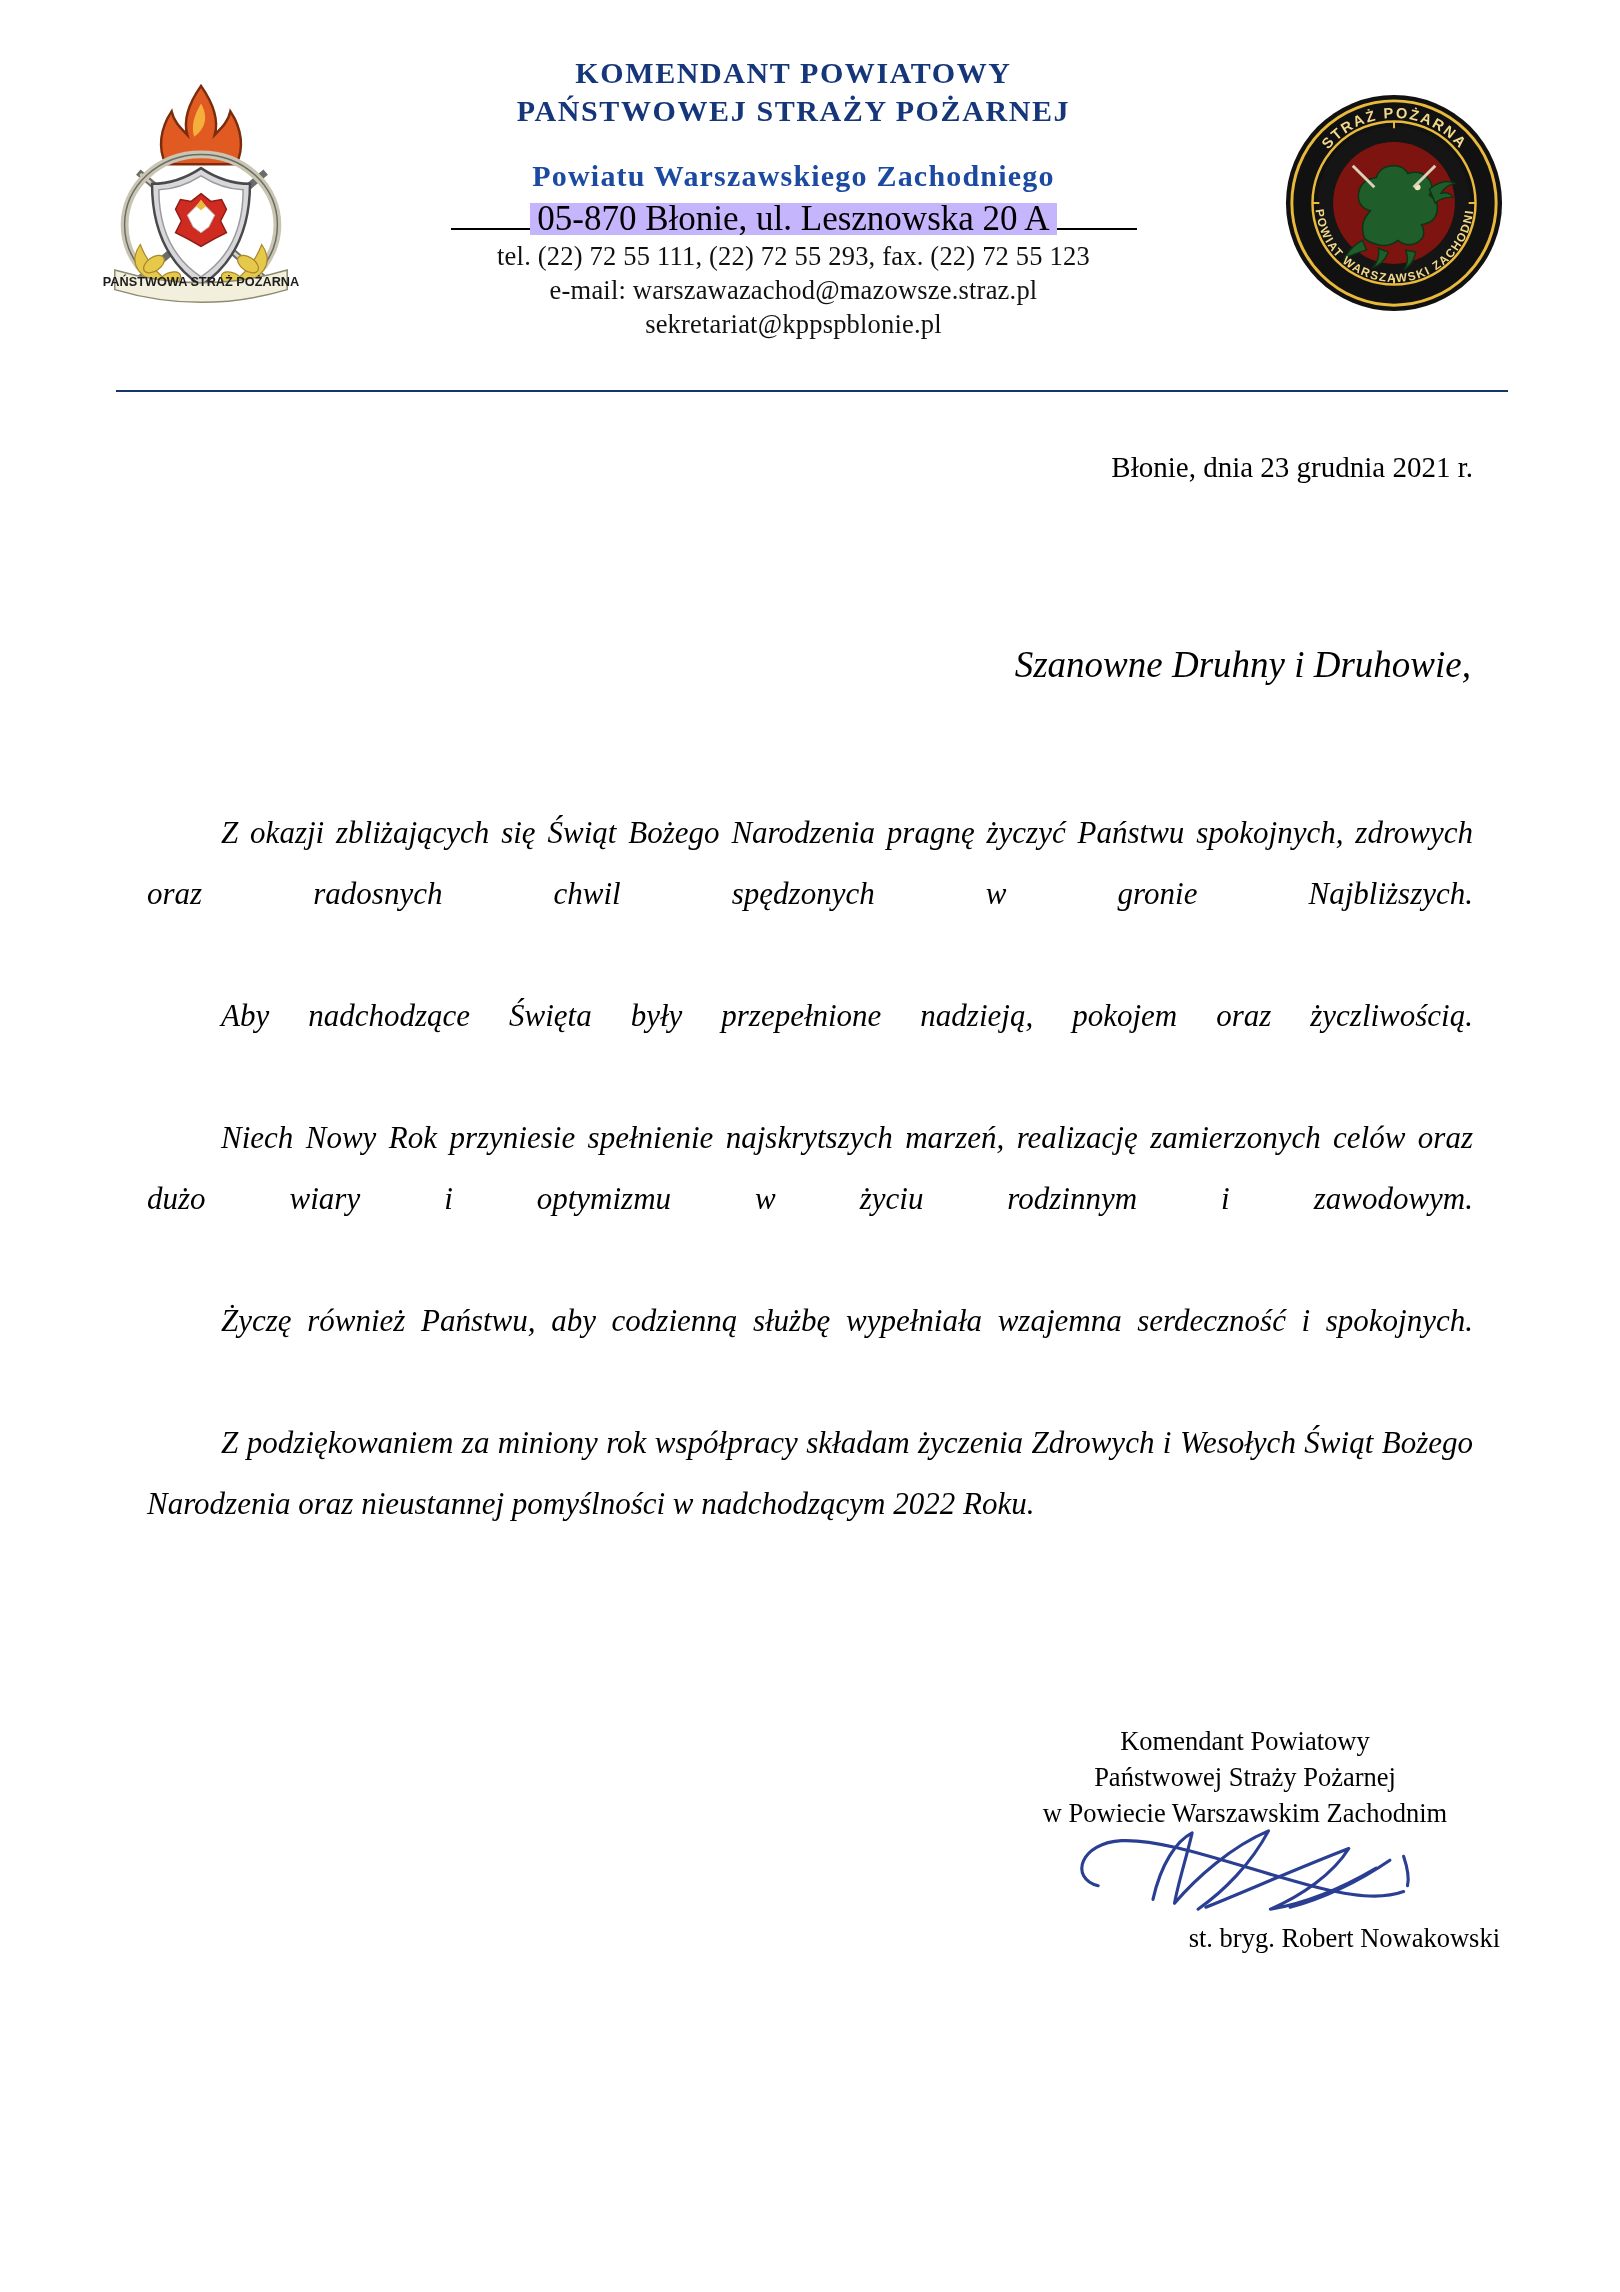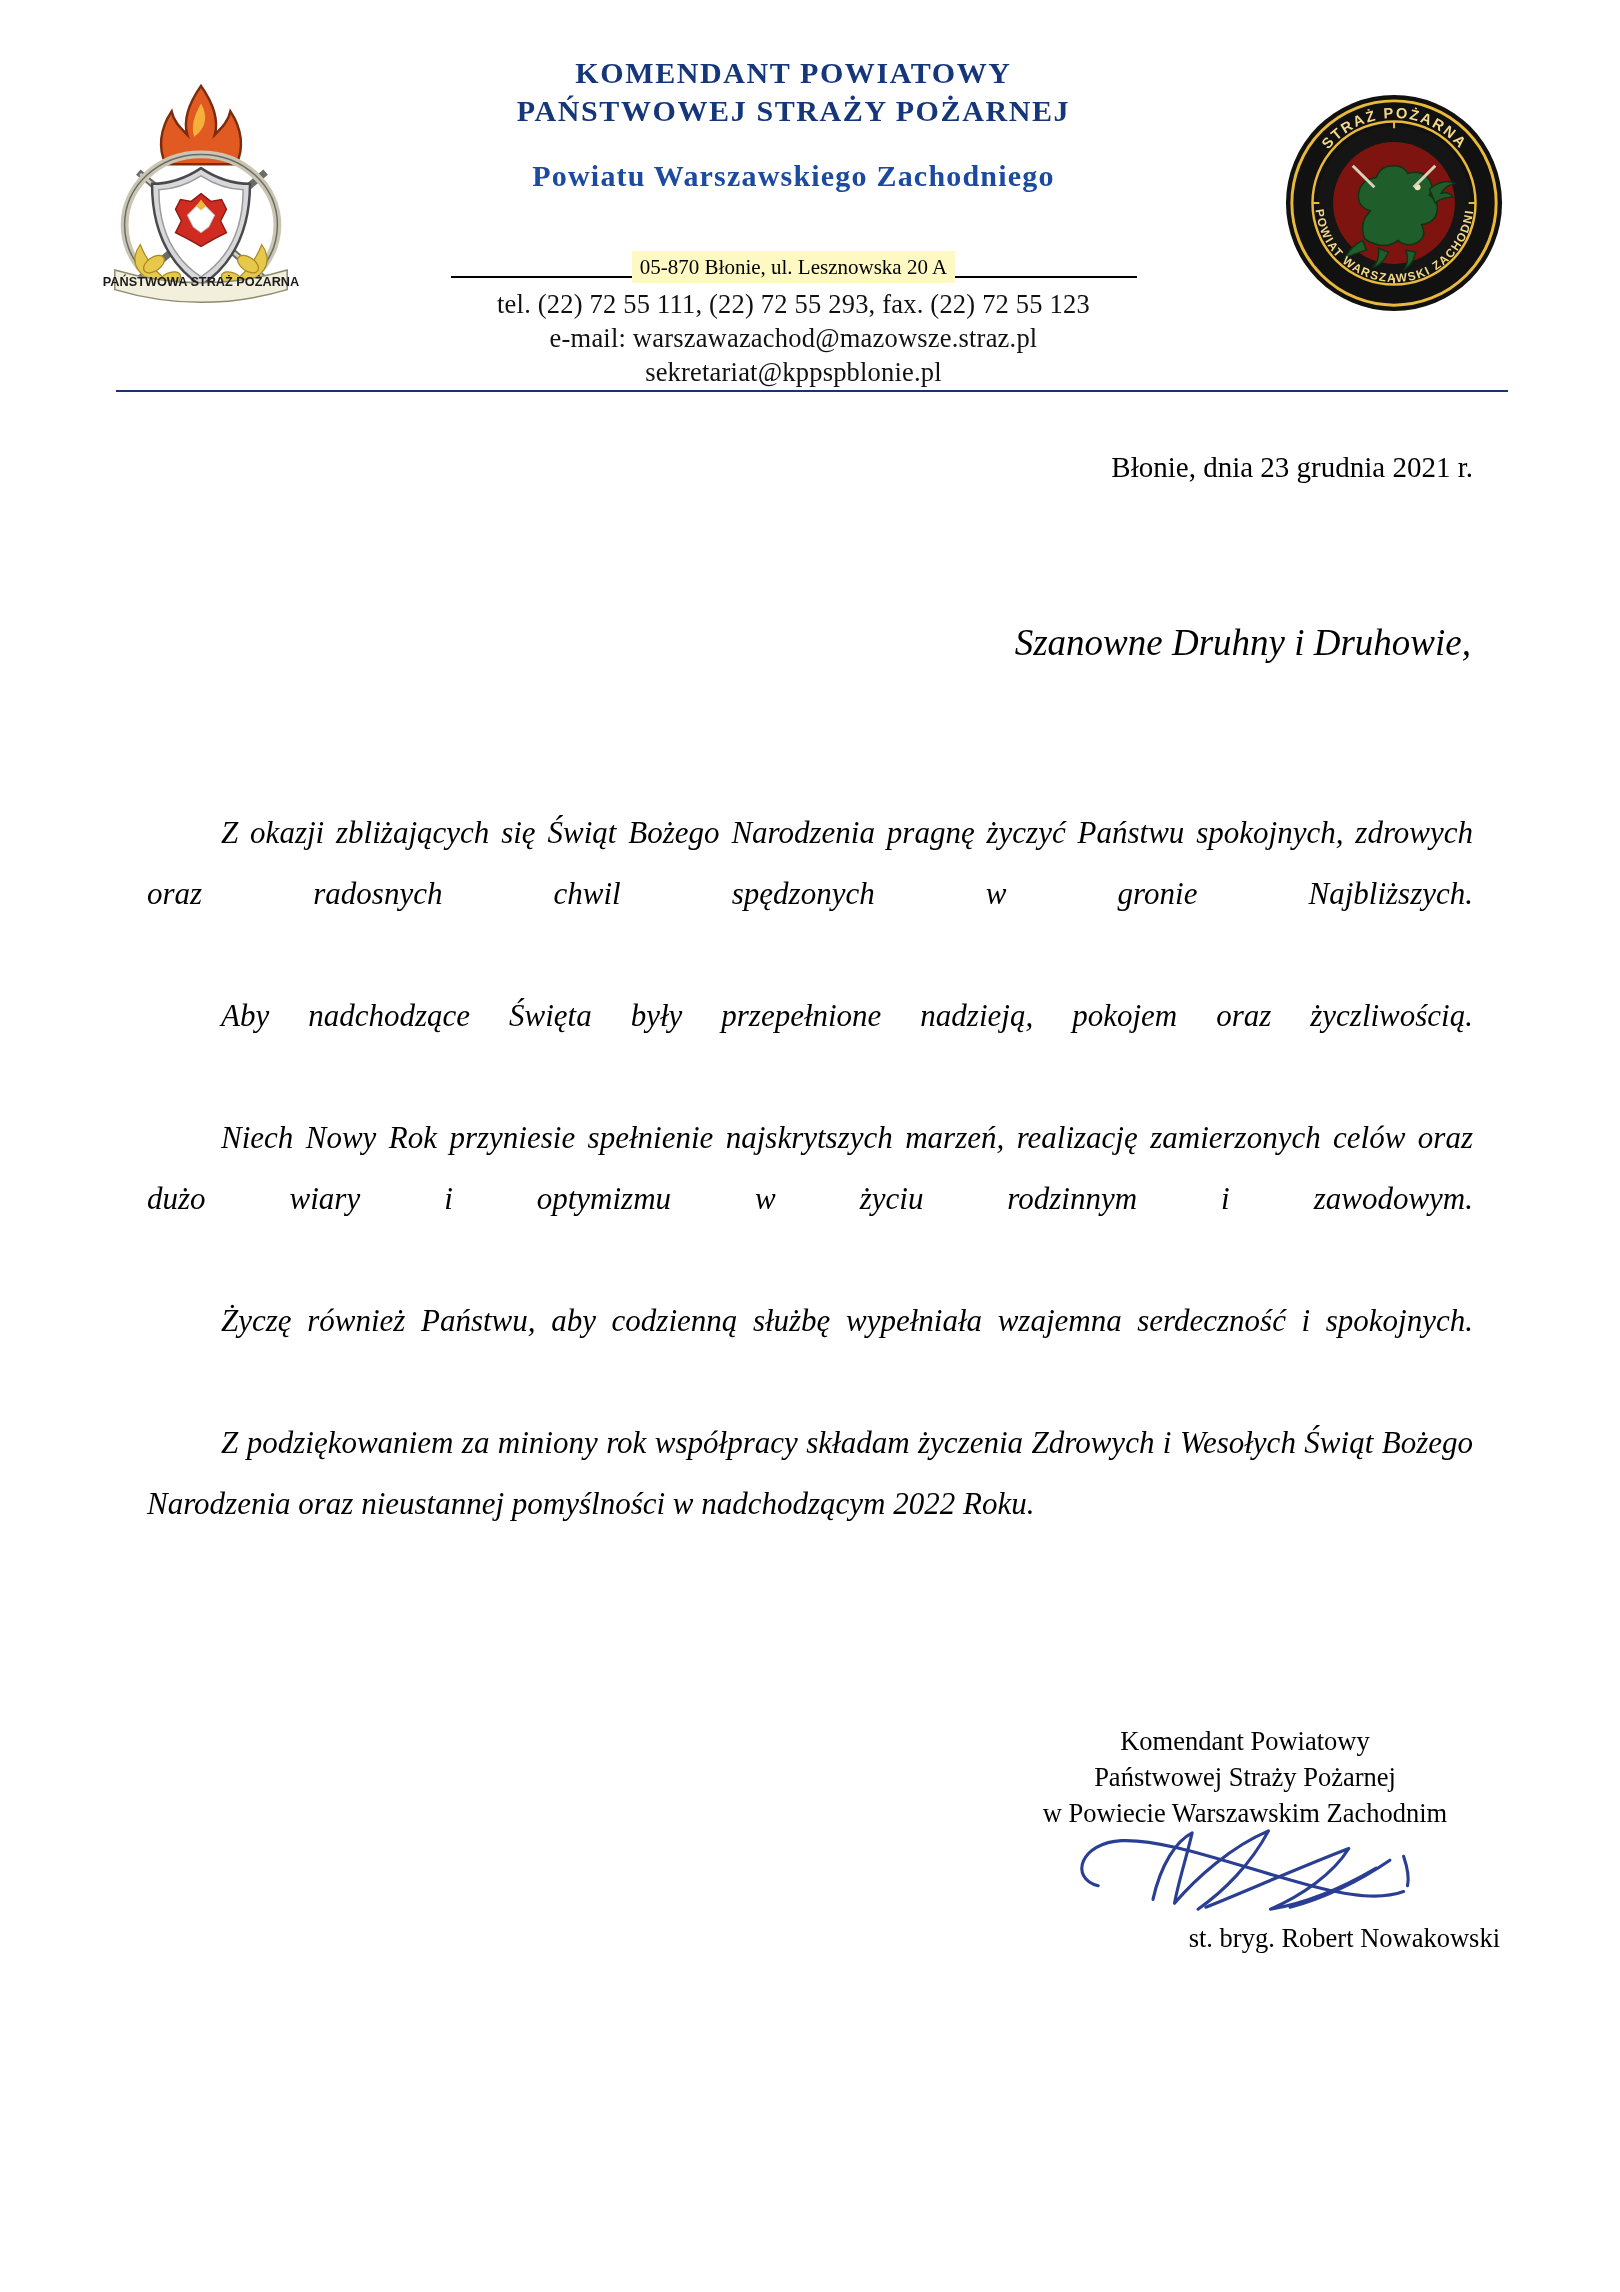--- a/index.html
+++ b/index.html
@@ -82,28 +82,27 @@
     font-family: Liberation Serif, serif;
   }
   .contact-block .ln {
     white-space: nowrap;
   }
   .addr-wrap {
     position: relative;
     margin-top: 5.9px;
   }
   .addr-line {
-    font-size: 21px;
+    font-size: 35px;
     line-height: 32px;
     position: relative;
     z-index: 2;
     display: inline-block;
-    background: #fef9c3;
+    background: #c4b5fd;
     padding: 0 7.8px;
-    margin-top: 48px;
   }
   .header-rule {
     position: absolute;
     left: 116px;
     top: 390px;
     width: 1392px;
     border-bottom: 2px solid #18346e;
   }
 
   
@@ -112,21 +111,21 @@
     right: 147px;
     top: 451px;
     font-size: 29px;
     white-space: nowrap;
   }
 
   
   .salutation {
     position: absolute;
     left: 0;
-    top: 621px;
+    top: 643px;
     width: 1620px;
     text-align: right;
     padding-right: 149px;
     box-sizing: border-box;
     font-style: italic;
     font-size: 37px;
   }
 
   
   .body-block {

